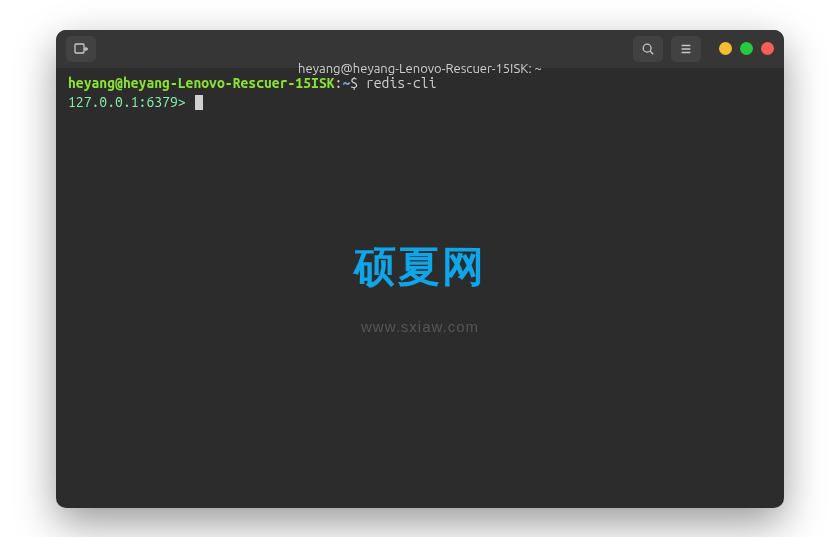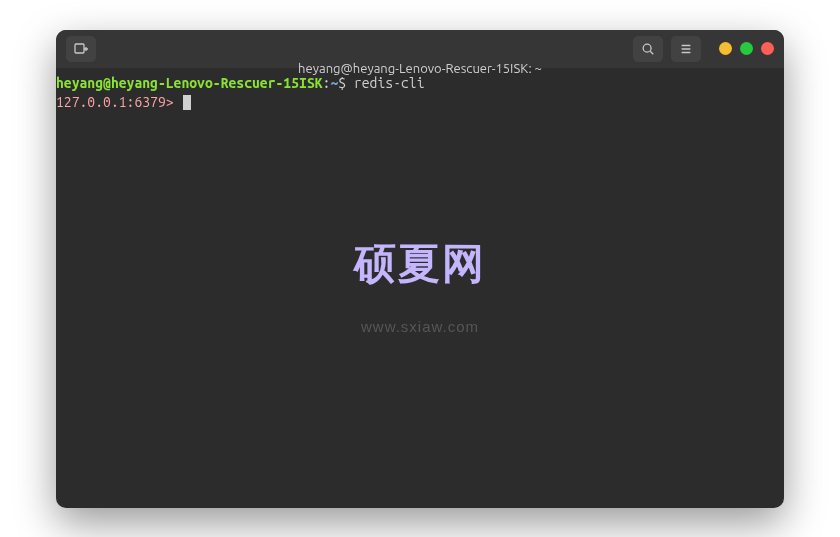--- a/index.html
+++ b/index.html
@@ -84,21 +84,21 @@
     }
     .traffic-light {
       width: 13px;
       height: 13px;
       border-radius: 50%;
     }
     .tl-yellow { background: #f5bd30; }
     .tl-green { background: #27c93f; }
     .tl-red { background: #ff5f56; }
     .terminal-body {
-      padding: 6px 0;
+      padding: 6px 12px;
       color: #d0d0d0;
       font-size: 14px;
       line-height: 1.4;
       font-family: "Ubuntu Mono", "DejaVu Sans Mono", monospace;
       position: relative;
       height: calc(100% - 38px);
     }
     .prompt-line {
       white-space: pre;
     }
@@ -113,21 +113,21 @@
       color: #729fcf;
       font-weight: bold;
     }
     .prompt-dollar {
       color: #d0d0d0;
     }
     .command {
       color: #d0d0d0;
     }
     .redis-prompt {
-      color: #fca5a5;
+      color: #86efac;
     }
     .cursor-block {
       display: inline-block;
       width: 8px;
       height: 15px;
       background: #d0d0d0;
       vertical-align: text-bottom;
       margin-left: 2px;
     }
     .watermark {
@@ -135,22 +135,22 @@
       top: 50%;
       left: 50%;
       transform: translate(-50%, -50%);
       text-align: center;
       pointer-events: none;
       user-select: none;
     }
     .watermark-main {
       font-size: 42px;
       font-weight: bold;
-      color: #c4b5fd;
-      font-family: Liberation Mono, monospace;
+      color: #0ea5e9;
+      font-family: Liberation Serif, serif;
       letter-spacing: 2px;
     }
     .watermark-url {
       font-size: 15px;
       color: #565656;
       font-family: Arial, sans-serif;
       margin-top: 20px;
       letter-spacing: 1px;
     }
   </style>

